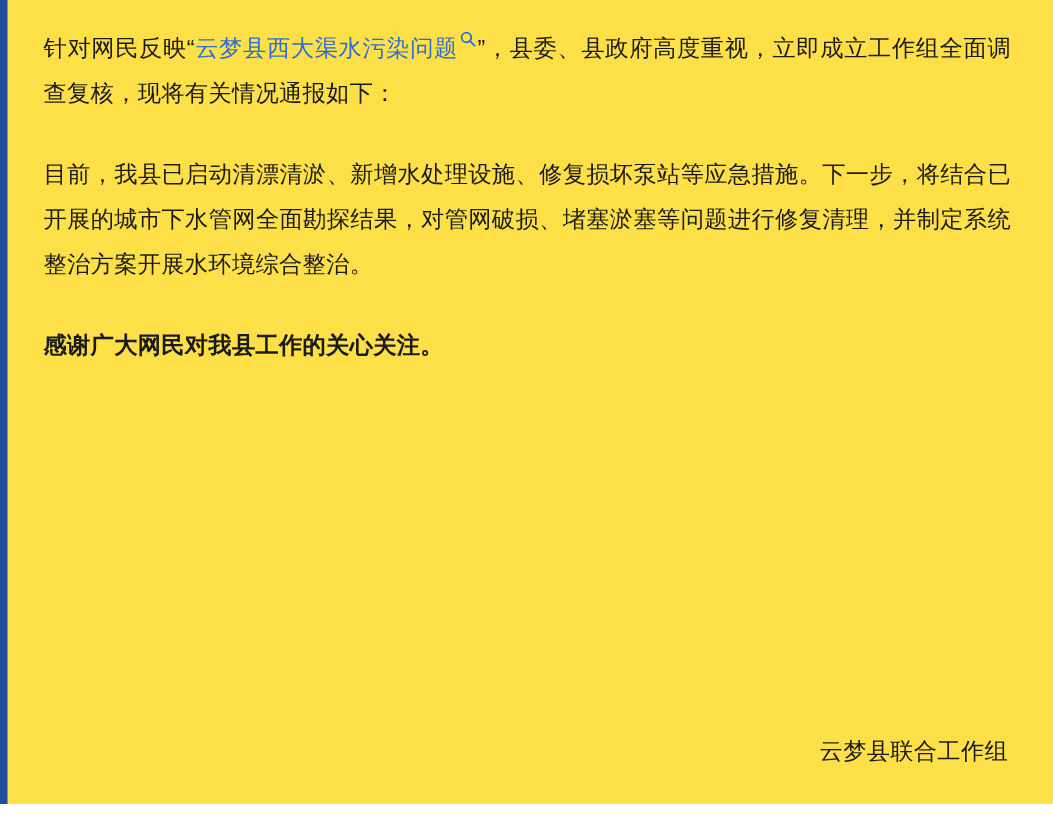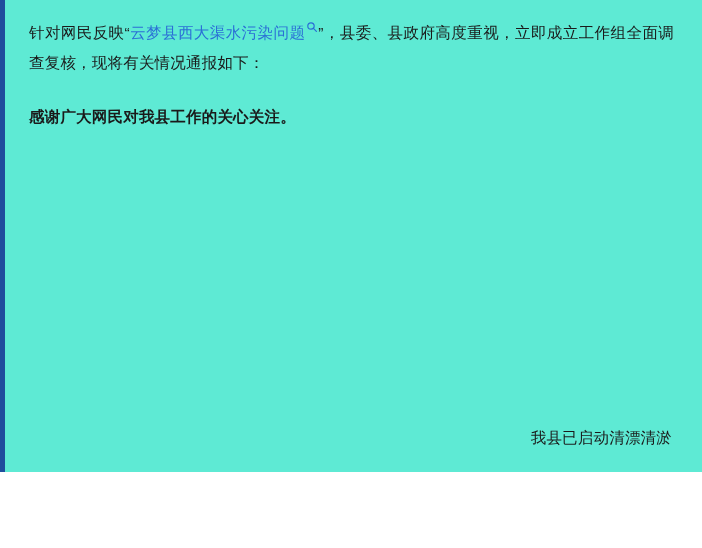--- a/index.html
+++ b/index.html
@@ -8,23 +8,23 @@
   }
   body {
     width: 702px;
     height: 548px;
     background: #ffffff;
     font-family: "Liberation Sans", "DejaVu Sans", sans-serif;
   }
   .page {
     position: relative;
     width: 702px;
-    height: 472px;
+    height: 536px;
     box-sizing: border-box;
-    background: #5eead4;
+    background: #fde047;
     border-left: 5px solid #1f4e9c;
     overflow: hidden;
   }
   .content {
     padding: 18px 28px 0 24px;
     box-sizing: border-box;
   }
   p.para {
     margin: 0 0 24px 0;
     font-size: 15.5px;
@@ -75,21 +75,22 @@
 
 <div class="page">
   <div class="content">
 
     <p class="para"><span>针对网民反映“</span><span class="hl"><span>云梦县西大渠水污染问题</span><span class="search-glyph"><svg width="12" height="12" viewBox="0 0 12 12">
               <circle cx="5" cy="5" r="3.2" fill="none" stroke="#2b6fd6" stroke-width="1.2"></circle>
               <line x1="7.4" y1="7.4" x2="10.4" y2="10.4" stroke="#2b6fd6" stroke-width="1.2" stroke-linecap="round"></line>
             </svg></span></span><span>”，县委、县政府高度重视，立即成立工作组全面调查复核，现将有关情况通报如下：</span></p>
 
 
+    <p class="para">目前，我县已启动清漂清淤、新增水处理设施、修复损坏泵站等应急措施。下一步，将结合已开展的城市下水管网全面勘探结果，对管网破损、堵塞淤塞等问题进行修复清理，并制定系统整治方案开展水环境综合整治。</p>
 
     <p class="para">感谢广大网民对我县工作的关心关注。</p>
 
   </div>
 
   <div class="signature">
-    <div class="sig-line">我县已启动清漂清淤</div>
+    <div class="sig-line">云梦县联合工作组</div>
   </div>
 </div>
 
 </body></html>

